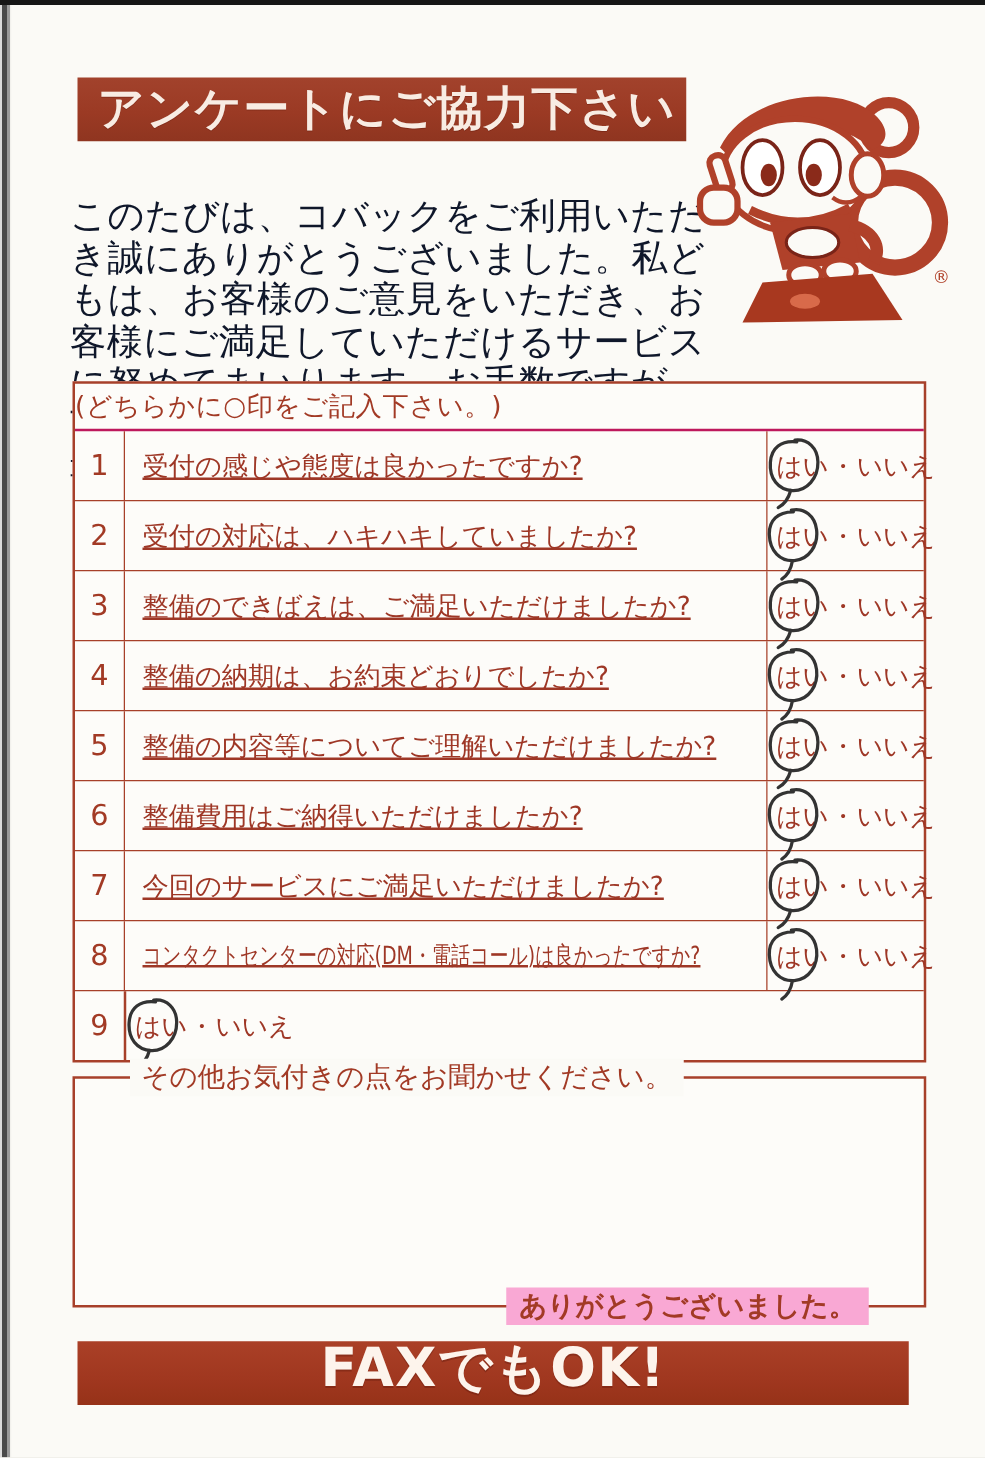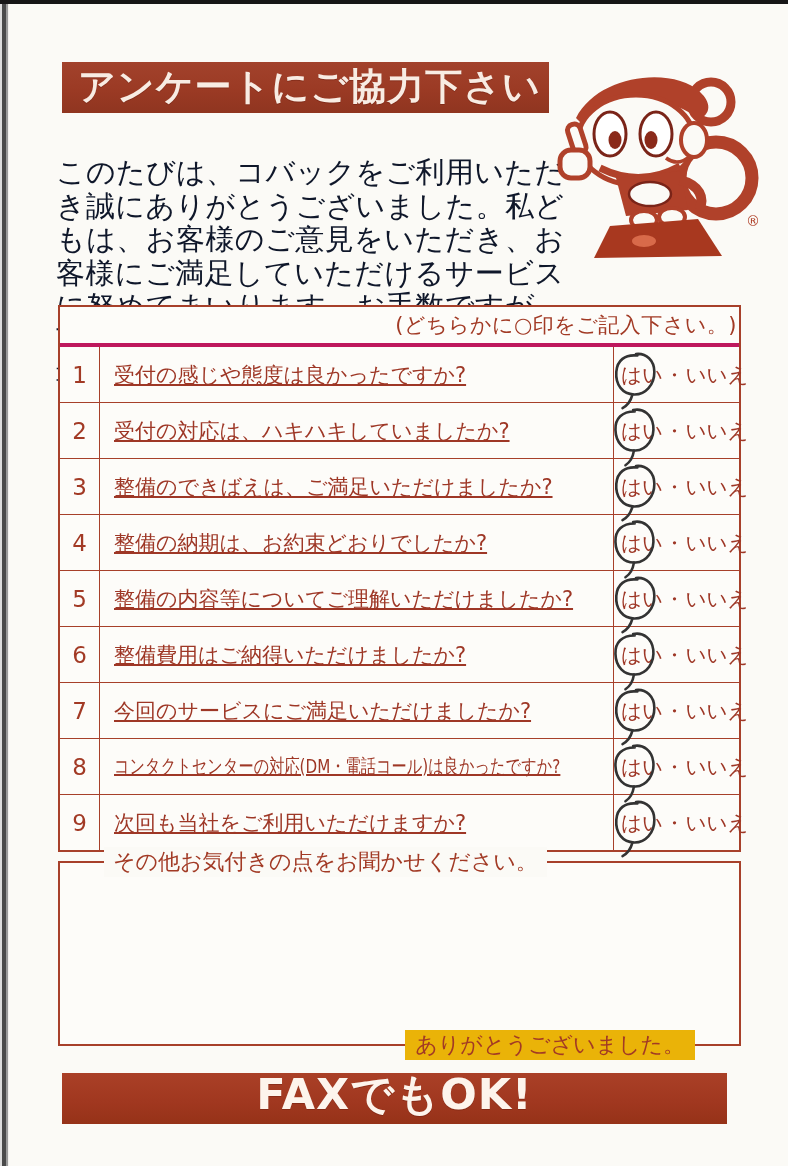--- a/index.html
+++ b/index.html
@@ -36,23 +36,23 @@
 
   
   .mascot{position:absolute;left:548px;top:58px;width:220px;height:205px;}
 
   
   .survey-table{
     position:absolute;left:58px;top:305px;width:683px;
     border:2px solid #a7402a;background:#fdfcf9;box-sizing:border-box;
   }
   .table-header{
-    height:36px;border-bottom:4px solid #be185d;
-    display:flex;align-items:center;justify-content:flex-end;
-    padding-right:2px;font-size:21px;color:#a23a25;letter-spacing:.5px;
+    height:36px;border-bottom:2px solid #be185d;
+    display:flex;align-items:center;justify-content:flex-start;
+    padding-right:22px;font-size:21px;color:#a23a25;letter-spacing:.5px;
   }
   .srow{
     display:grid;grid-template-columns:40px 513px 126px;
     height:55px;border-bottom:1.5px solid #a7402a;
   }
   .srow:last-child{border-bottom:none;}
   .cell{display:flex;align-items:center;box-sizing:border-box;overflow:visible;}
   .cell.num{justify-content:center;font-size:23px;border-right:1.5px solid #a7402a;color:#a23a25;}
   .cell.q{padding-left:14px;font-size:21px;color:#9e3726;letter-spacing:0;text-decoration:underline;}
   .cell.q .qtext{white-space:nowrap;}
@@ -72,22 +72,22 @@
   .comment-box{
     position:absolute;left:58px;top:861px;width:683px;height:185px;
     border:2px solid #a7402a;box-sizing:border-box;background:#fdfcf9;
   }
   .comment-label{
     position:absolute;top:-16px;left:44px;background:#fbfaf6;
     padding:0 9px;font-size:22px;color:#a23a25;white-space:nowrap;text-align:right;
   }
   .comment-input{position:absolute;left:4px;top:14px;right:4px;bottom:20px;}
   .comment-closing{
-    position:absolute;bottom:-16px;right:44px;background:#eab308;
-    padding:0 10px;font-size:22px;color:#a23a25;white-space:nowrap;
+    position:absolute;bottom:-16px;right:44px;background:#f9a8d4;
+    padding:0 10px;font-size:22px;color:#a23a25;white-space:nowrap;font-weight:bold;
   }
 
   
   .fax-band{
     position:absolute;left:62px;top:1073px;width:665px;height:51px;
     background:linear-gradient(180deg,#aa4027 0%,#a0371f 60%,#963218 100%);
     color:#fdf4ec;display:flex;align-items:flex-end;justify-content:center;
     font-size:43px;font-weight:bold;letter-spacing:1px;
     text-shadow:0 1px 0 rgba(90,20,10,.35);
   }
@@ -272,23 +272,20 @@
             <path d="M21 43.5 C19.5 50 16 55 11.5 57.5"></path>
           </svg>
         <span>はい</span>
           <span class="sep">・</span>
           <span>いいえ</span>
       </div>
     </div>
 
     <div class="srow">
       <div class="cell num">9</div>
-      <div class="cell q">
-          <span class="qtext">次回も当社をご利用いただけますか?</span>
-        </div>
       <div class="cell a">
         <svg class="answer-circle" viewBox="0 0 46 60">
             <path d="M23 3 C33.5 1.5 41.5 9 42 20 C42.6 33 34 43.5 22.5 43.5 C11 43.5 3.5 34.5 4 21.5 C4.4 10 12 3.5 24.5 4.5"></path>
             <path d="M21 43.5 C19.5 50 16 55 11.5 57.5"></path>
           </svg>
         <span>はい</span>
           <span class="sep">・</span>
           <span>いいえ</span>
       </div>
     </div>

